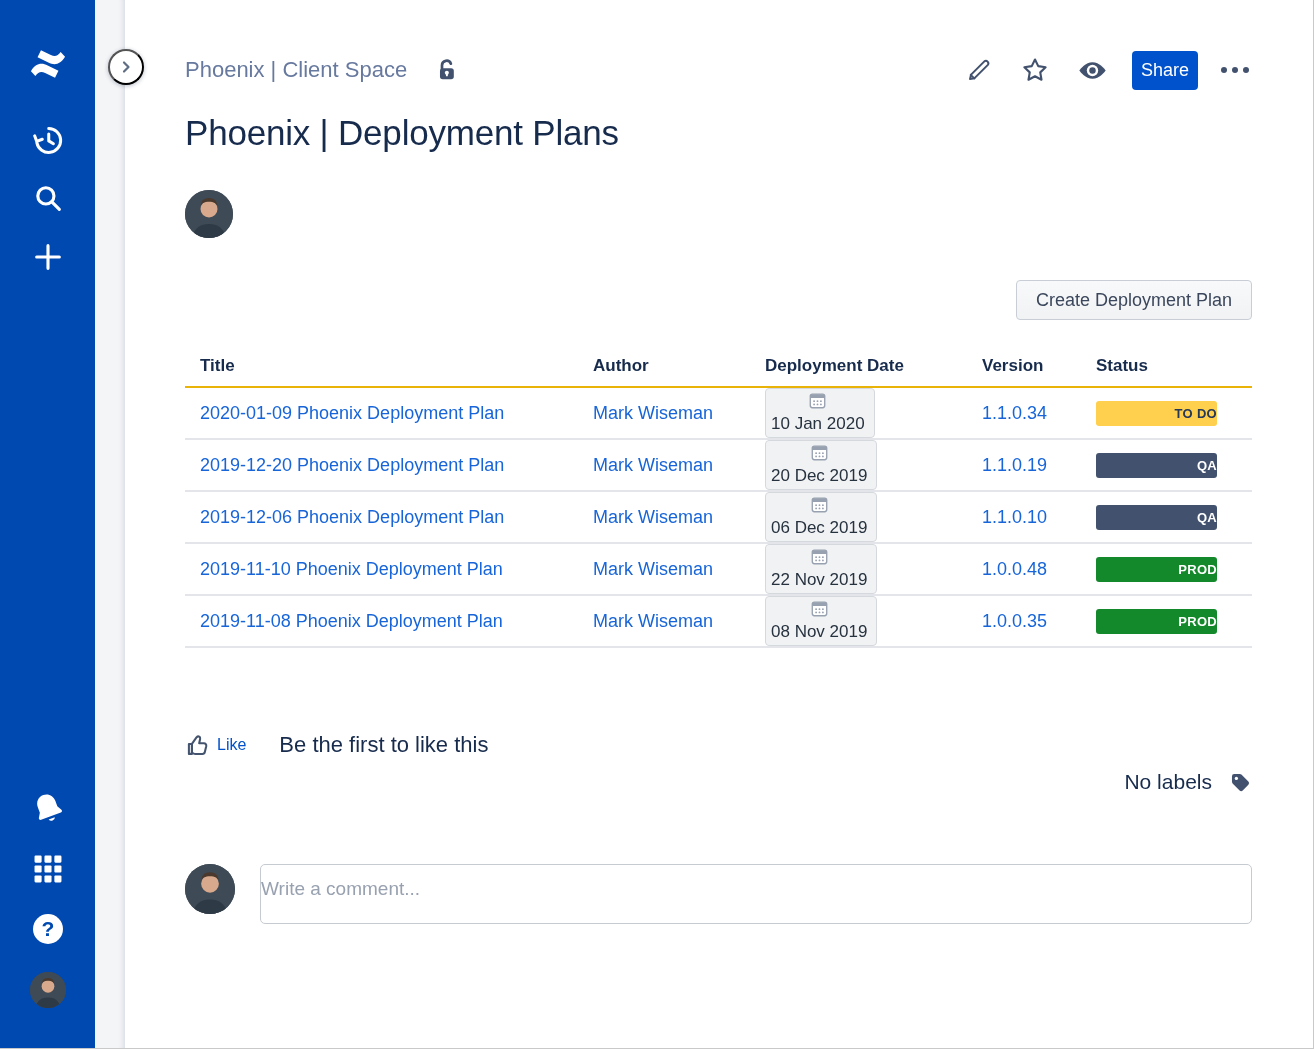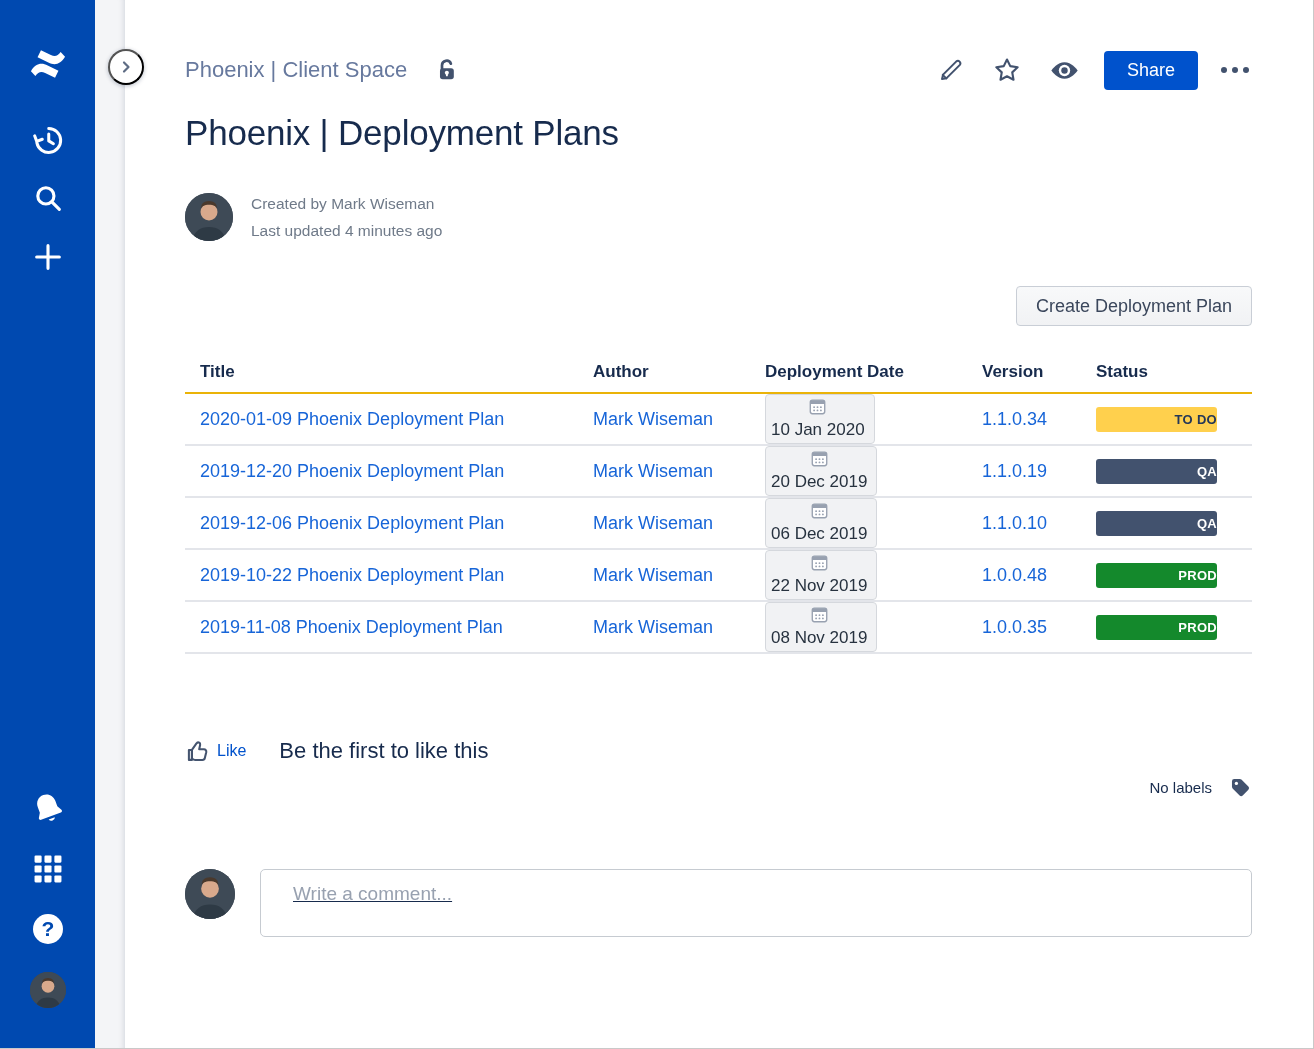--- a/index.html
+++ b/index.html
@@ -28,21 +28,21 @@
 
   
   .content { position:absolute; left:125px; top:0; right:0; bottom:0; padding:0 61px 0 60px; background:#fff; z-index:2; }
 
   .page-header { margin-top:48px; height:44px; display:flex; align-items:center; }
   .breadcrumb { font-size:22px; color: var(--breadcrumb, #67799E); text-decoration:none; cursor:pointer; }
   .lock-wrap { margin-left:26px; display:flex; align-items:center; cursor:pointer; }
   .spacer { flex:1; }
   .icon-btn { background:none; border:none; padding:0; margin-left:27px; display:flex; align-items:center; cursor:pointer; }
   .share-btn { margin-left:24px; background: var(--accent-blue, #0052CC); color:#fff; border:none;
-               font-family:inherit; font-size:18px; font-weight:500; padding:9px 23px; border-radius:4px; cursor:pointer; }
+               font-family:inherit; font-size:18px; font-weight:500; padding:9px 9px; border-radius:4px; cursor:pointer; }
   .more-btn { margin-left:20px; }
 
   h1.page-title { margin-top:21px; font-size:35px; font-weight:400; letter-spacing:-0.2px; color:var(--text-dark,#172B4D); }
 
   .byline { margin-top:37px; display:flex; align-items:center; }
   .byline .avatar { width:48px; height:48px; }
   .byline-text { margin-left:18px; font-size:15.5px; color: var(--text-gray, #6F7A89); line-height:27px; }
 
   .create-row { margin-top:42px; display:flex; justify-content:flex-end; }
   .create-btn { font-family:inherit; font-size:18px; color:#3B475C; background:linear-gradient(#f8f9fa,#f1f2f4);
@@ -66,27 +66,27 @@
   .badge.status-qa   { background: var(--status-qa-bg, #42526E); color:#fff; }
   .badge.status-prod { background: var(--status-prod-bg, #14892C); color:#fff; }
 
   
   .like-row { margin-top:84px; display:flex; align-items:center; }
   .like-link { display:flex; align-items:center; gap:6px; text-decoration:none; cursor:pointer;
                font-size:16px; color: var(--accent-blue, #0052CC); }
   .like-msg { margin-left:33px; font-size:22px; color:var(--text-dark,#172B4D); }
 
   .labels-row { margin-top:12px; display:flex; justify-content:flex-end; align-items:center; gap:17px; }
-  .labels-text { font-size:15px; color:var(--text-dark,#172B4D); }
+  .labels-text { font-size:21px; color:var(--text-dark,#172B4D); }
 
   .comment-row { margin-top:70px; display:flex; align-items:flex-start; }
   .comment-row .avatar { width:50px; height:50px; }
-  .comment-box { flex:1; margin-left:25px; height:68px; resize:none; outline:none;
-                 border:1px solid #C6CBD1; border-radius:5px; padding:13px 32px;
-                 font-family:inherit; font-size:19px; color:var(--text-dark,#172B4D);text-decoration:underline; }
+  .comment-box { flex:1; margin-left:25px; height:60px; resize:none; outline:none;
+                 border:1px solid #C6CBD1; border-radius:5px; padding:13px 0;
+                 font-family:inherit; font-size:19px; color:var(--text-dark,#172B4D); }
   .comment-box::placeholder { color:#98A1B0; }
 </style>
 </head>
 <body>
 
 <div class="app">
 
   <nav class="sidebar">
     <div class="side-icon" style="top:42px;">
       <svg width="44" height="44" viewBox="0 0 40 40" fill="#fff">
@@ -202,24 +202,20 @@
     <h1 class="page-title">Phoenix | Deployment Plans</h1>
 
     <div class="byline">
       <div class="avatar">
         <svg viewBox="0 0 48 48">
           <rect width="48" height="48" fill="#3E4A56"></rect>
           <circle cx="24" cy="19" r="8.5" fill="#D8A98C"></circle>
           <path d="M15 17c1-7 17-7 18 0l-2-6c-3-4-11-4-14 0z" fill="#4A392C"></path>
           <path d="M7 48c2-10 8.5-14 17-14s15 4 17 14z" fill="#2E3A45"></path>
         </svg>
-      </div>
-      <div class="byline-text">
-        <div>Created by Mark Wiseman</div>
-        <div>Last updated 4 minutes ago</div>
       </div>
     </div>
 
     <div class="create-row">
       <button class="create-btn">Create Deployment Plan</button>
     </div>
 
     <div class="dp-table">
       <div class="trow head">
         <div class="cell first th">Title</div>
@@ -320,21 +316,21 @@
         <div class="cell">
           <a class="link">1.1.0.10</a>
         </div>
         <div class="cell">
           <span class="badge status-qa">QA</span>
         </div>
       </div>
 
       <div class="trow">
         <div class="cell first">
-          <a class="link">2019-10-22 Phoenix Deployment Plan</a>
+          <a class="link">2019-11-10 Phoenix Deployment Plan</a>
         </div>
         <div class="cell">
           <a class="link">Mark Wiseman</a>
         </div>
         <div class="cell">
           <span class="date-lozenge">
             <svg width="17" height="17" viewBox="0 0 20 20">
               <rect x="1.5" y="2.5" width="17" height="16" rx="2.5" fill="#fff" stroke="#98A1B0" stroke-width="1.6"></rect>
               <path d="M1.5 5a2.5 2.5 0 0 1 2.5-2.5h12A2.5 2.5 0 0 1 18.5 5v2h-17z" fill="#98A1B0"></path>
               <g fill="#98A1B0">

